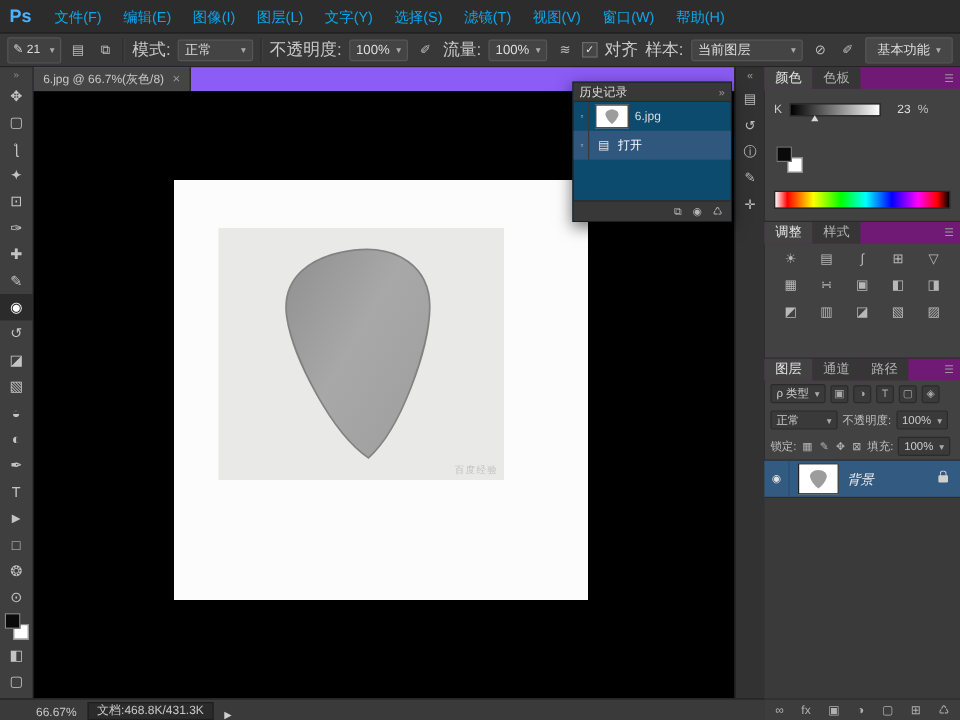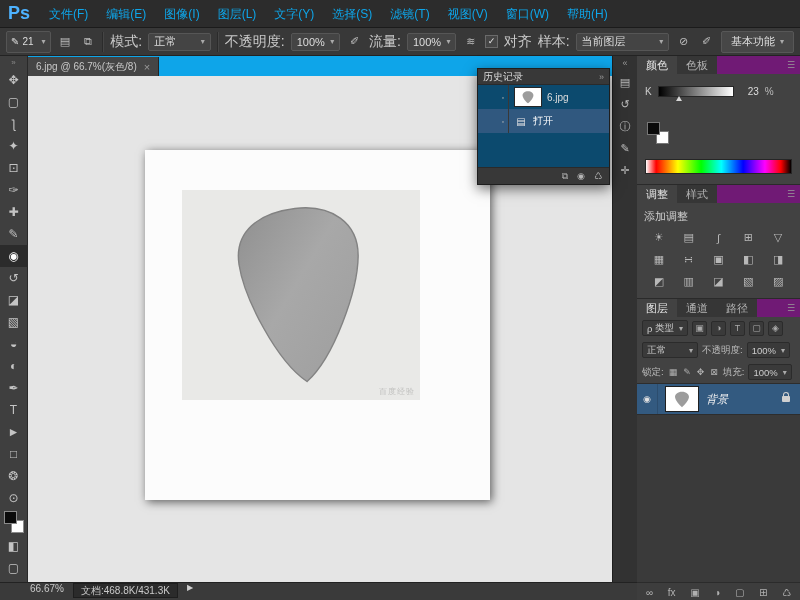--- a/index.html
+++ b/index.html
@@ -1,66 +1,66 @@
 <!DOCTYPE html>
 <html><head>
 <meta charset="utf-8">
 <style>
   html,body{margin:0;padding:0;background:#111;}
   #root{position:relative;width:800px;height:600px;background:#252525;overflow:hidden;
         font-family:"Liberation Sans","DejaVu Sans",sans-serif;-webkit-font-smoothing:antialiased;}
   
   .menubar{position:absolute;top:0;left:0;width:800px;height:28px;background:#2c2c2c;
            border-bottom:1px solid #1b1b1b;display:flex;align-items:center;padding-left:6px;box-sizing:border-box;}
-  .ps-logo{color:#4db2ff;font-weight:bold;font-size:18px;margin:0 10px 0 2px;}
+  .ps-logo{color:#4db2ff;font-weight:bold;font-size:15px;margin:0 10px 0 2px;}
   .menu-item{font-size:12px;color:#0ea5e9;padding:0 9px;line-height:28px;white-space:nowrap;cursor:default;}
   
   .optionsbar{position:absolute;top:28px;left:0;width:800px;height:28px;background:#383838;
               border-bottom:1px solid #232323;display:flex;align-items:center;gap:6px;padding:0 6px;box-sizing:border-box;}
   .tool-preset{display:flex;align-items:center;gap:3px;background:#414141;border:1px solid #555;border-radius:2px;
                height:20px;padding:0 4px;font-size:10px;color:#ddd;}
   .ob-icon{width:18px;height:18px;display:flex;align-items:center;justify-content:center;font-size:11px;color:#bdbdbd;}
   .ob-sep{width:1px;height:20px;background:#2b2b2b;border-right:1px solid #454545;}
   .ob-label{font-size:14px;color:#c9c9c9;white-space:nowrap;}
   .dropdown{display:flex;align-items:center;justify-content:space-between;background:#444;border:1px solid #565656;
             border-radius:2px;height:18px;padding:0 5px;font-size:11px;color:#ddd;box-sizing:border-box;white-space:nowrap;}
   .dd{font-size:8px;color:#aaa;margin-left:5px;}
   .w66{width:66px;}.w52{width:52px;}.w84{width:99px;}
   .checkbox{width:11px;height:11px;background:#454545;border:1px solid #6a6a6a;font-size:9px;color:#e8e8e8;
             line-height:11px;text-align:center;}
   .ws-btn{margin-left:auto;display:flex;align-items:center;background:#474747;border:1px solid #575757;height:20px;
           padding:0 9px;font-size:11px;color:#ddd;border-radius:2px;white-space:nowrap;}
   
-  .tabbar{position:absolute;top:56px;left:28px;width:584px;height:20px;background:#0ea5e9;}
+  .tabbar{position:absolute;top:56px;left:28px;width:584px;height:20px;background:#8b5cf6;}
   .doc-tab{display:inline-flex;align-items:center;height:20px;background:#454545;color:#c8c8c8;font-size:10px;
            padding:0 8px;gap:7px;border-right:1px solid #242424;box-sizing:border-box;}
   .tab-close{color:#9a9a9a;font-size:11px;}
   
   .toolbar{position:absolute;top:56px;left:0;width:28px;height:526px;background:#3f3f3f;border-right:1px solid #292929;
            display:flex;flex-direction:column;align-items:center;box-sizing:border-box;}
   .tb-collapse{height:13px;line-height:13px;font-size:8px;color:#8a8a8a;}
   .tool{width:28px;height:22px;display:flex;align-items:center;justify-content:center;font-size:12px;color:#c4c4c4;}
   .tool.active{background:#2b2b2b;color:#ffffff;}
   .swatches{position:relative;width:20px;height:22px;margin:2px 0;}
   .sw-bg{position:absolute;right:0;bottom:0;width:11px;height:11px;background:#fff;border:1px solid #8a8a8a;}
   .sw-fg{position:absolute;left:0;top:0;width:11px;height:11px;background:#0a0a0a;border:1px solid #8a8a8a;}
   
-  .canvas{position:absolute;left:28px;top:76px;width:704px;height:506px;background:#e5e5e5;overflow:hidden;}
+  .canvas{position:absolute;left:28px;top:76px;width:704px;height:506px;background:#000000;overflow:hidden;}
   .document{position:absolute;left:117px;top:74px;width:345px;height:350px;background:#fcfcfc;
             box-shadow:2px 2px 9px rgba(0,0,0,0.6);}
   .photo{position:absolute;left:37px;top:40px;width:238px;height:210px;background:#e9e9e7;}
   .pick-svg{position:absolute;left:8px;top:2px;}
   .watermark{position:absolute;right:5px;bottom:3px;font-size:8px;color:#c2c2c0;letter-spacing:1px;}
   
   .history{position:absolute;left:477px;top:68px;width:133px;height:117px;background:#0c4a6e;border:1px solid #1e1e1e;
            box-shadow:0 4px 12px rgba(0,0,0,0.55);z-index:6;box-sizing:border-box;}
   .hist-header{height:15px;background:#383838;display:flex;justify-content:space-between;align-items:center;
                padding:0 5px;font-size:10px;color:#ddd;border-bottom:1px solid #2a2a2a;}
   .hist-collapse{font-size:9px;color:#999;}
-  .hist-row{height:24px;display:flex;align-items:center;gap:5px;padding:0 4px 0 20px;font-size:10px;color:#ddd;}
+  .hist-row{height:24px;display:flex;align-items:center;gap:5px;padding:0 4px 0 2px;font-size:10px;color:#ddd;}
   .hist-row.selected{background:#30587f;color:#fff;}
   .hist-check{width:10px;align-self:stretch;border-right:1px solid #383838;display:flex;align-items:center;justify-content:center;font-size:7px;color:#bbb;}
   .hist-thumb{width:26px;height:18px;background:#fff;border:1px solid #262626;display:flex;align-items:center;justify-content:center;}
   .hist-docicon{width:14px;text-align:center;font-size:10px;color:#e6e6e6;}
   .hist-footer{position:absolute;bottom:0;left:0;right:0;height:16px;background:#383838;border-top:1px solid #2a2a2a;
                display:flex;justify-content:flex-end;align-items:center;gap:9px;padding:0 7px;font-size:9px;color:#b5b5b5;}
   
   .panelstrip{position:absolute;left:612px;top:56px;width:25px;height:526px;background:#323232;
               border-left:1px solid #1e1e1e;display:flex;flex-direction:column;align-items:center;box-sizing:border-box;}
   .strip-collapse{height:15px;line-height:15px;font-size:9px;color:#9a9a9a;}
@@ -103,21 +103,21 @@
              align-items:center;justify-content:center;}
   .lyr-name{font-style:italic;font-size:11px;color:#f2f2f2;flex:1;}
   .lock{position:relative;width:8px;height:6px;background:#d0d0d0;border-radius:1px;margin-right:10px;}
   .lock:before{content:"";position:absolute;top:-4px;left:1px;width:4px;height:4px;border:1px solid #d0d0d0;
                border-bottom:none;border-radius:3px 3px 0 0;}
   .lyr-bottom{position:absolute;bottom:0;left:0;right:0;height:18px;background:#3d3d3d;border-top:1px solid #2b2b2b;
               display:flex;align-items:center;justify-content:space-between;padding:0 9px;font-size:10px;color:#b0b0b0;}
   .lyr-bottom span{cursor:default;}
   
   .statusbar{position:absolute;left:0;top:582px;width:637px;height:18px;background:#3a3a3a;border-top:1px solid #222;
-             display:flex;align-items:flex-start;gap:9px;font-size:10px;color:#c9c9c9;padding-left:30px;box-sizing:border-box;}
+             display:flex;align-items:flex-end;gap:9px;font-size:10px;color:#c9c9c9;padding-left:30px;box-sizing:border-box;}
   .doc-field{background:#2b2b2b;border:1px solid #1e1e1e;padding:0 7px;height:13px;line-height:13px;}
   .status-play{font-size:8px;color:#cfcfcf;}
 </style>
 </head>
 <body>
 
 <div id="root">
 
   <div class="menubar">
     <div class="ps-logo">Ps</div>
@@ -287,21 +287,20 @@
       </div>
       <div class="spectrum"></div>
     </div>
 
     <div class="ptabs">
       <div class="ptab active">调整</div>
       <div class="ptab">样式</div>
       <div class="ptab-menu">☰</div>
     </div>
     <div class="adj-body">
-      <div class="adj-title">添加调整</div>
       <div class="adj-grid">
         <div class="adj-icon">☀</div>
         <div class="adj-icon">▤</div>
         <div class="adj-icon">∫</div>
         <div class="adj-icon">⊞</div>
         <div class="adj-icon">▽</div>
         <div class="adj-icon">▦</div>
         <div class="adj-icon">∺</div>
         <div class="adj-icon">▣</div>
         <div class="adj-icon">◧</div>

